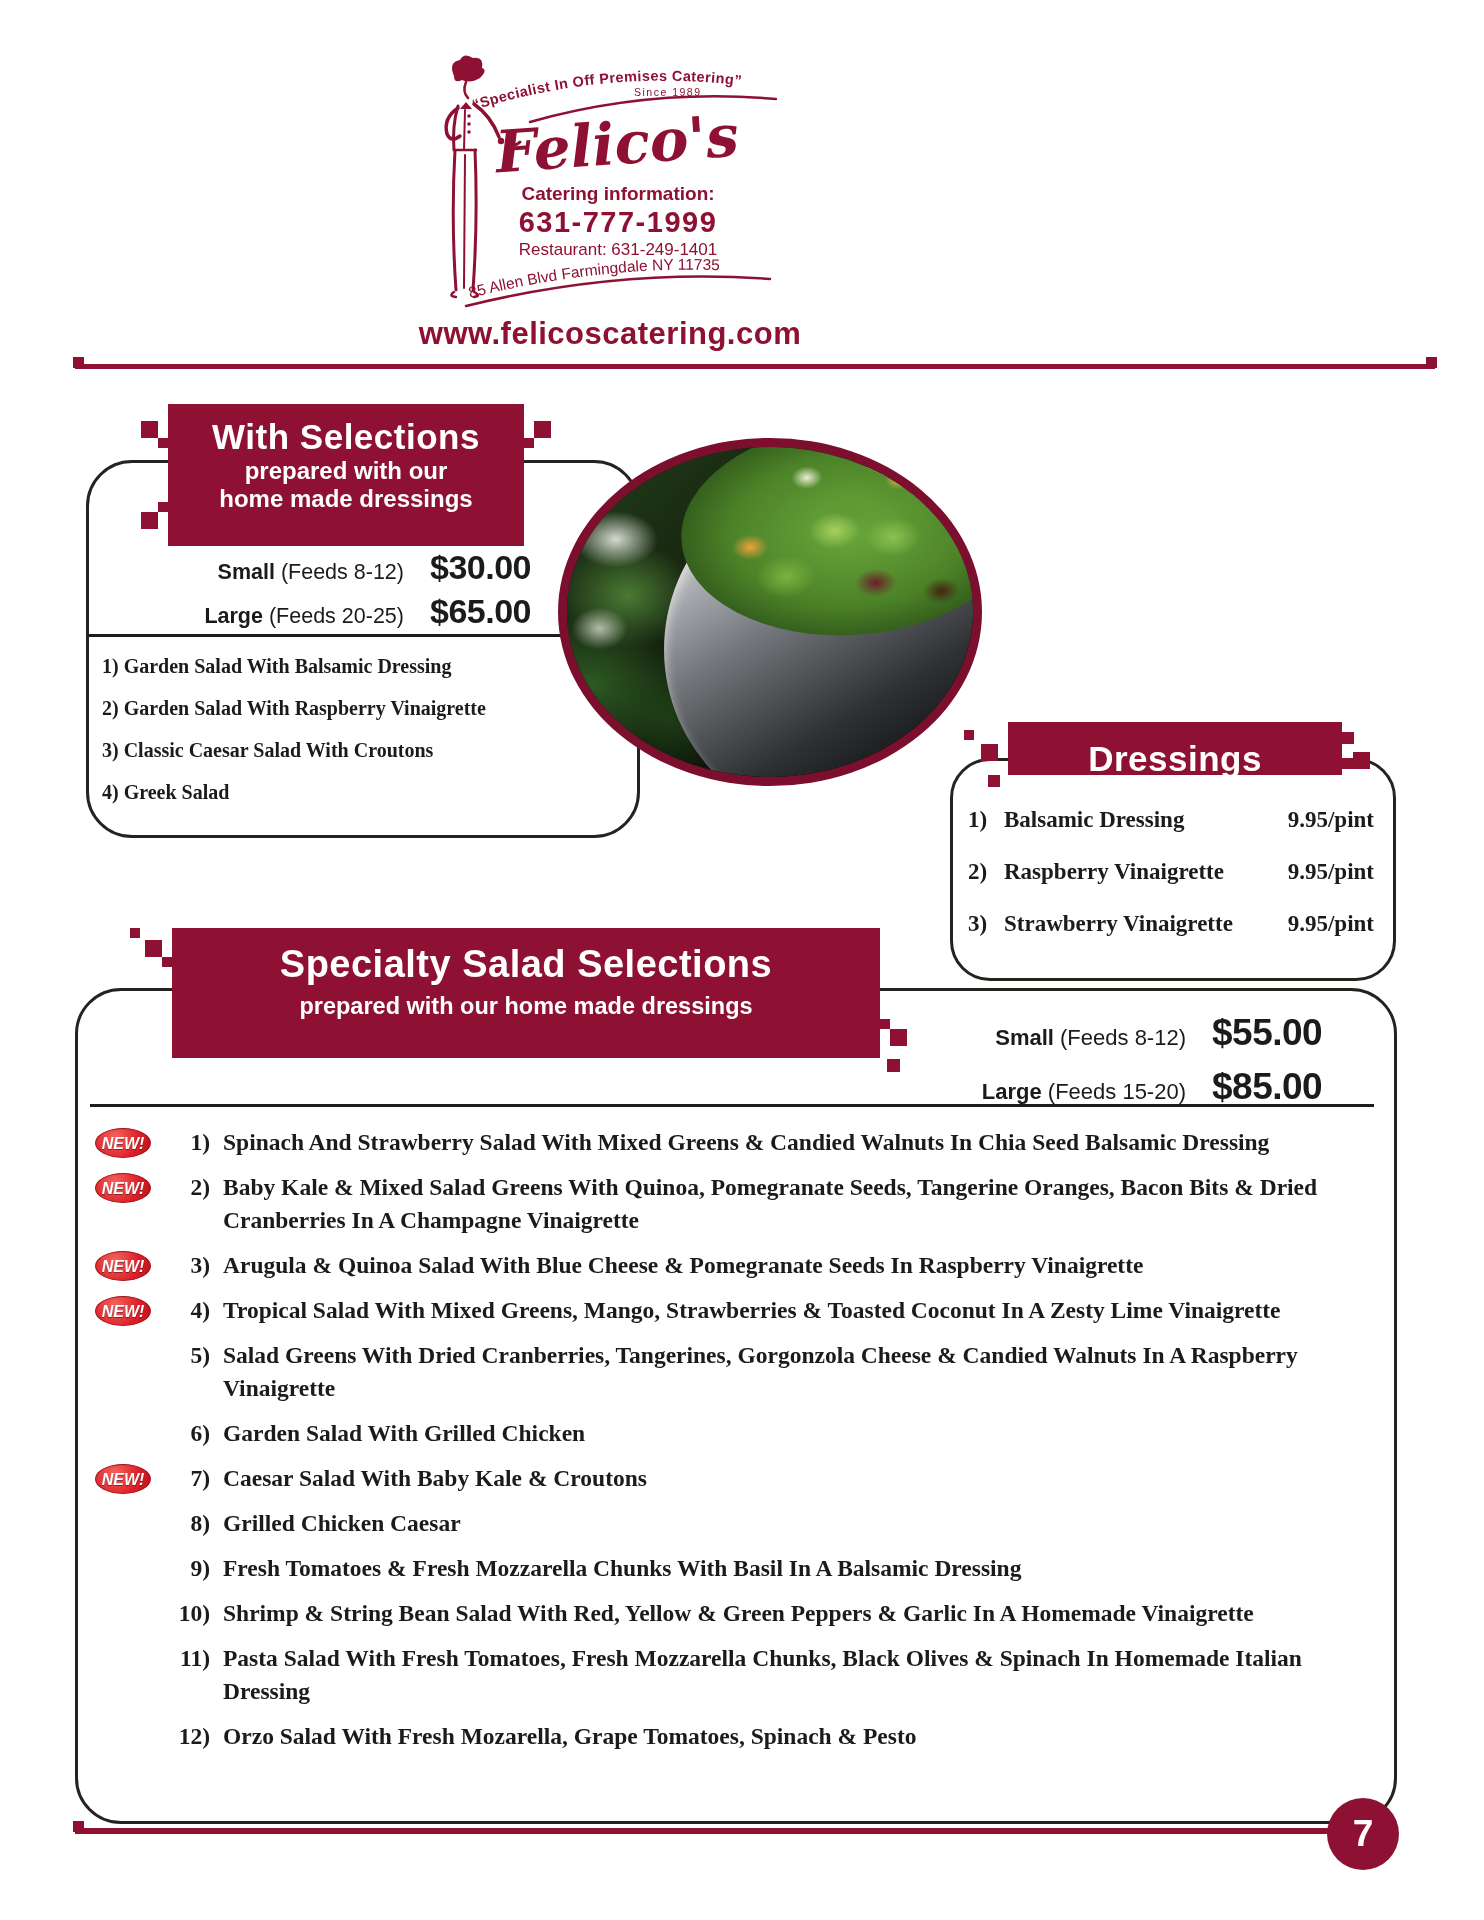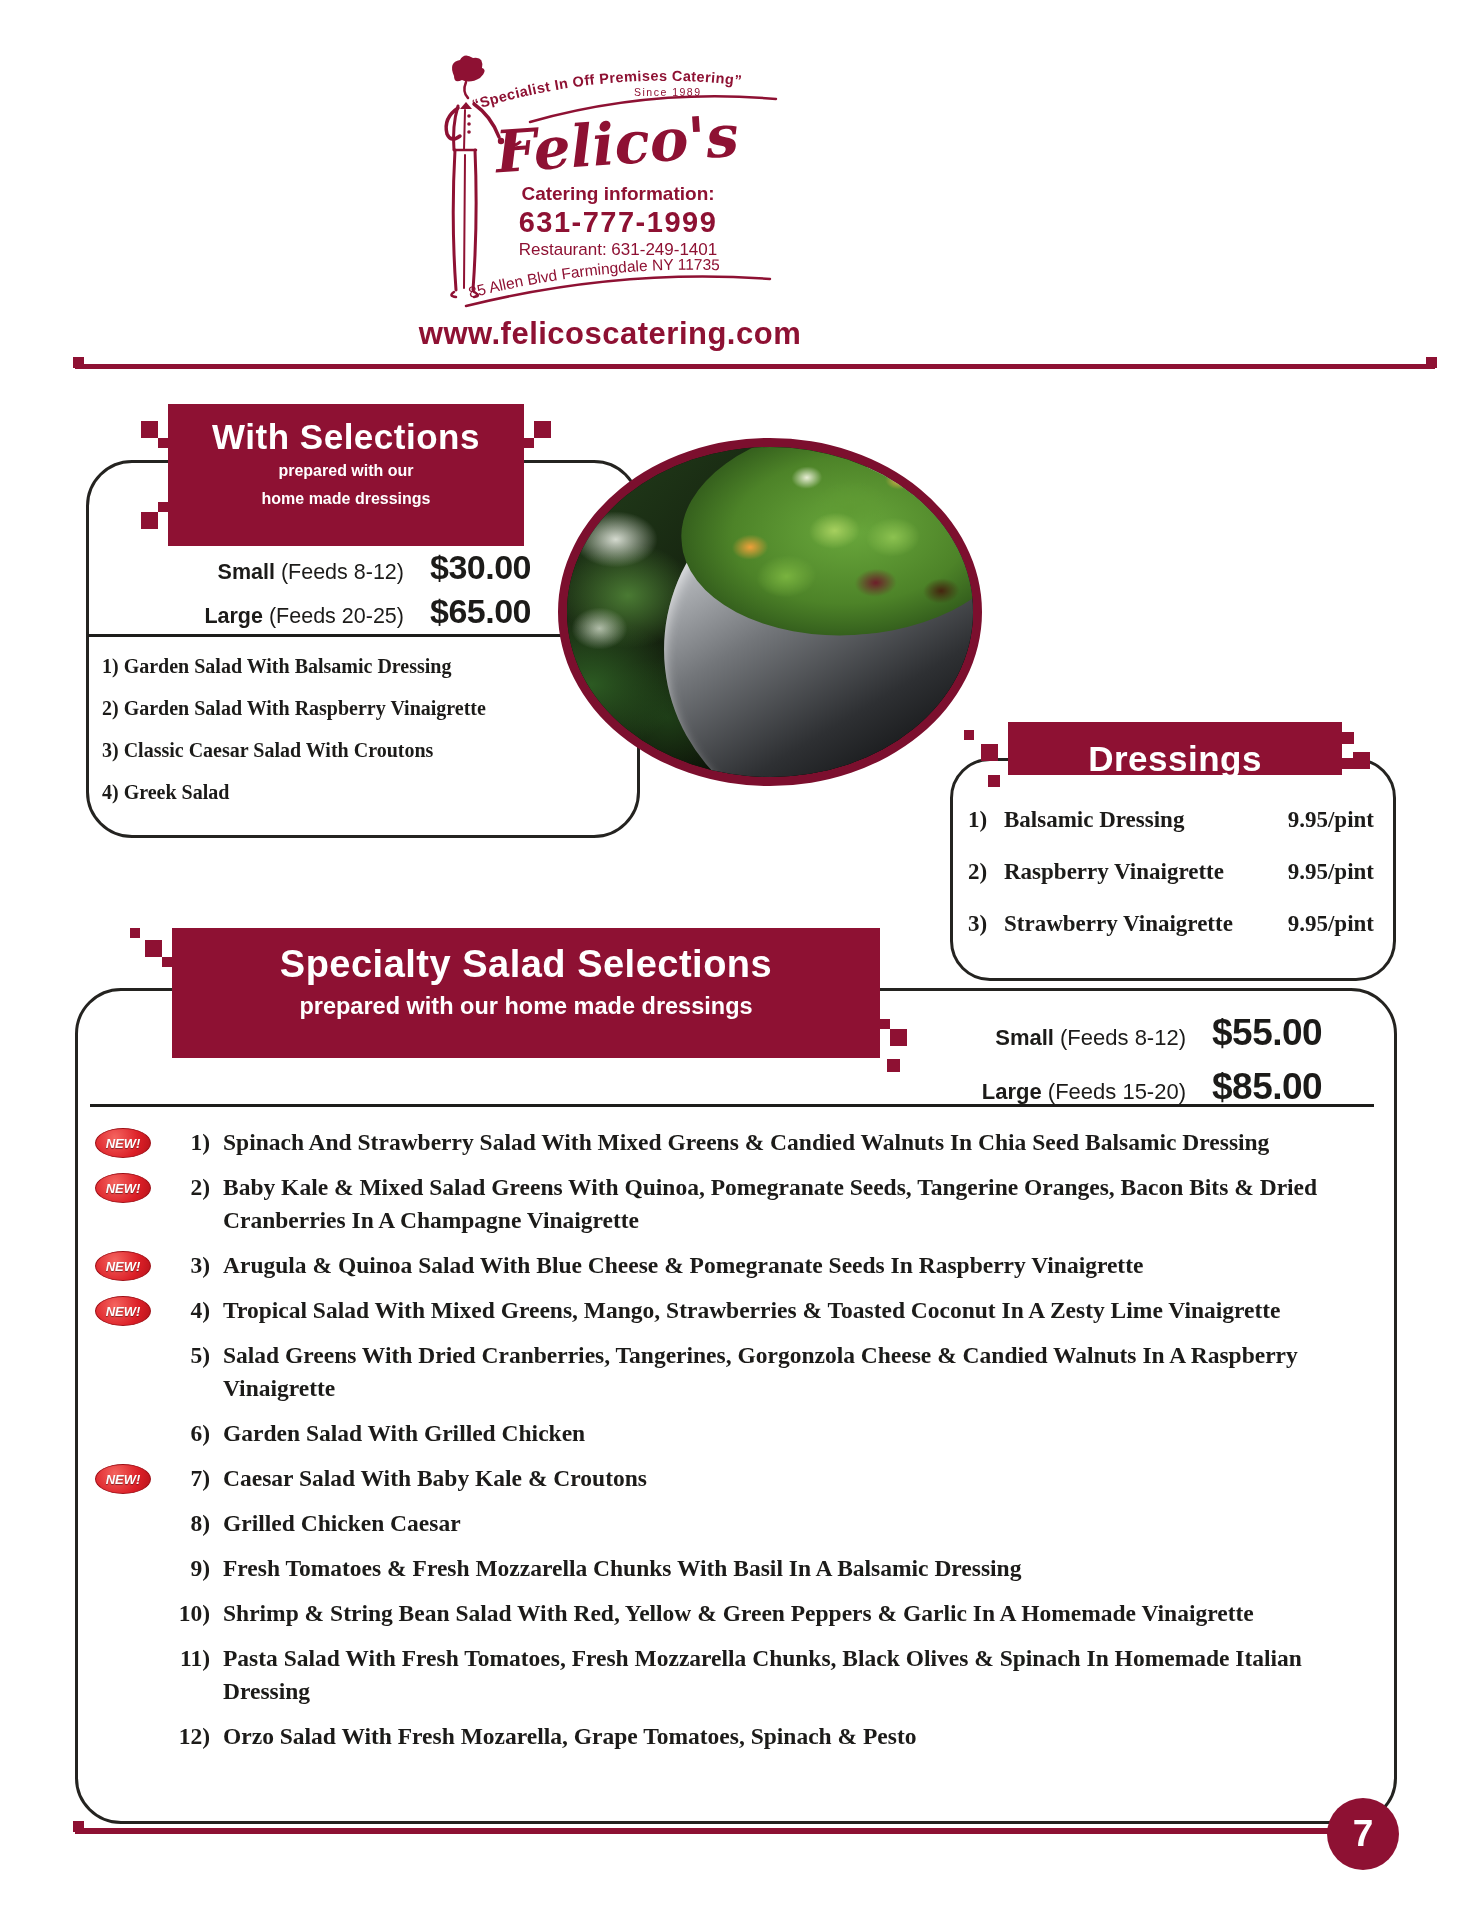--- a/index.html
+++ b/index.html
@@ -35,21 +35,21 @@
   .cap{position:absolute;width:11px;height:11px;background:var(--maroon);top:-7px;}
   .cap-l{left:-2px;} .cap-r{right:-2px;}
   
   .box{position:absolute;background:#fff;border:3px solid #242320;}
   .salad-box{left:86px;top:460px;width:548px;height:372px;border-radius:46px;z-index:1;}
   .dressings-box{left:950px;top:758px;width:440px;height:217px;border-radius:40px;z-index:3;}
   .specialty-box{left:75px;top:988px;width:1316px;height:830px;border-radius:46px;z-index:0;}
   
   .banner{position:absolute;background:var(--maroon);color:#fff;text-align:center;z-index:4;}
   .banner-title{font-size:35px;font-weight:700;letter-spacing:.5px;line-height:1.15;}
-  .banner-sub{font-size:16px;font-weight:700;line-height:28px;}
+  .banner-sub{font-size:24px;font-weight:700;line-height:28px;}
   .salad-banner{left:168px;top:404px;width:356px;height:142px;padding-top:13px;box-sizing:border-box;}
   .dressings-banner{left:1008px;top:722px;width:334px;height:53px;padding-top:17px;box-sizing:border-box;}
   .specialty-banner{left:172px;top:928px;width:708px;height:130px;padding-top:15px;box-sizing:border-box;}
   .specialty-banner .banner-title{font-size:38px;}
   .specialty-banner .banner-sub{font-size:23.5px;margin-top:5px;}
   .sq{position:absolute;background:var(--maroon);}
   
   .pricebar{position:absolute;z-index:2;}
   .salad-prices{left:100px;top:548px;width:462px;}
   .specialty-prices{left:900px;top:1012px;width:474px;}
@@ -72,21 +72,21 @@
   .dress-num{text-align:left;}
   .dress-price{}
   .specialty-list{position:absolute;left:95px;top:1126px;width:1282px;z-index:2;}
   .sp-row{display:grid;grid-template-columns:60px 46px 1fr;column-gap:9px;margin-bottom:12px;font-family:"Liberation Serif",serif;font-weight:700;font-size:23.5px;line-height:33px;}
   .sp-num{text-align:right;}
   .sp-text{padding-left:4px;}
   .new-badge{
     width:56px;height:30px;margin-top:2px;border-radius:50%;
     background:radial-gradient(circle at 35% 30%, #f4645f, #dc1f27 60%, #b5121a);
     border:1px solid #9e0f16;box-sizing:border-box;
-    color:#fff;font-family:"Liberation Sans",sans-serif;font-style:italic;font-weight:700;font-size:13px;
+    color:#fff;font-family:"Liberation Sans",sans-serif;font-style:italic;font-weight:700;font-size:16px;
     display:flex;align-items:center;justify-content:center;
     text-shadow:0 1px 1px rgba(0,0,0,.45);
   }
   
   .photo{
     position:absolute;left:558px;top:438px;width:424px;height:348px;
     border-radius:50%;border:9px solid var(--maroon-dark);box-sizing:border-box;
     overflow:hidden;z-index:2;background:#0c0f08;
   }
   .ph-bg{position:absolute;inset:0;

